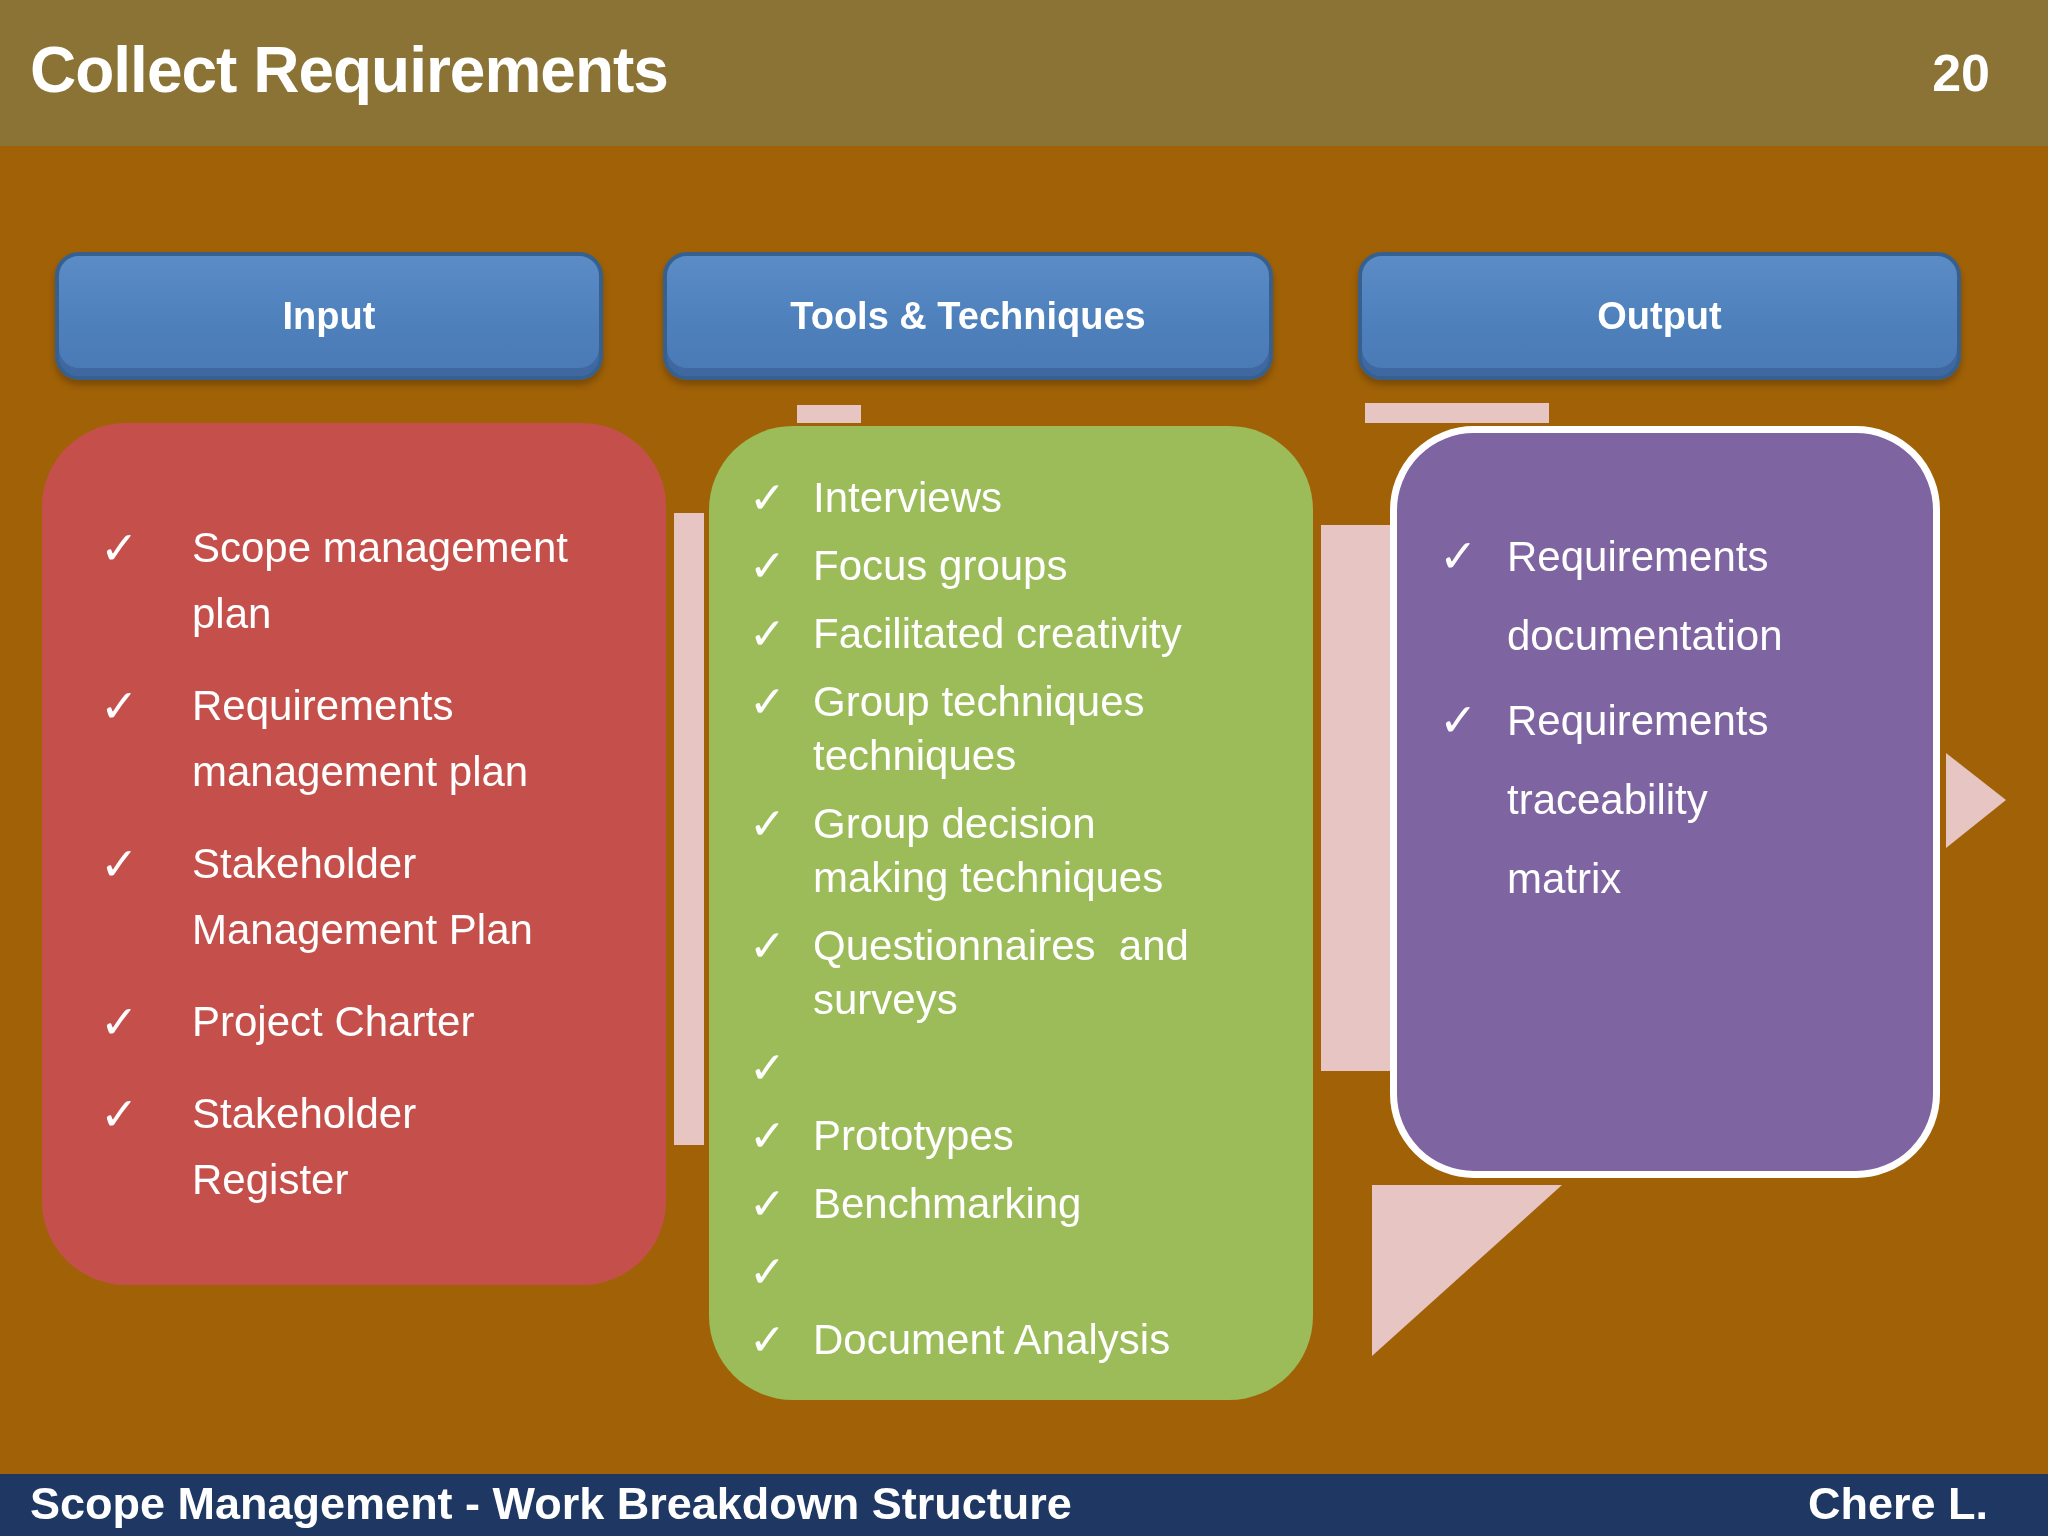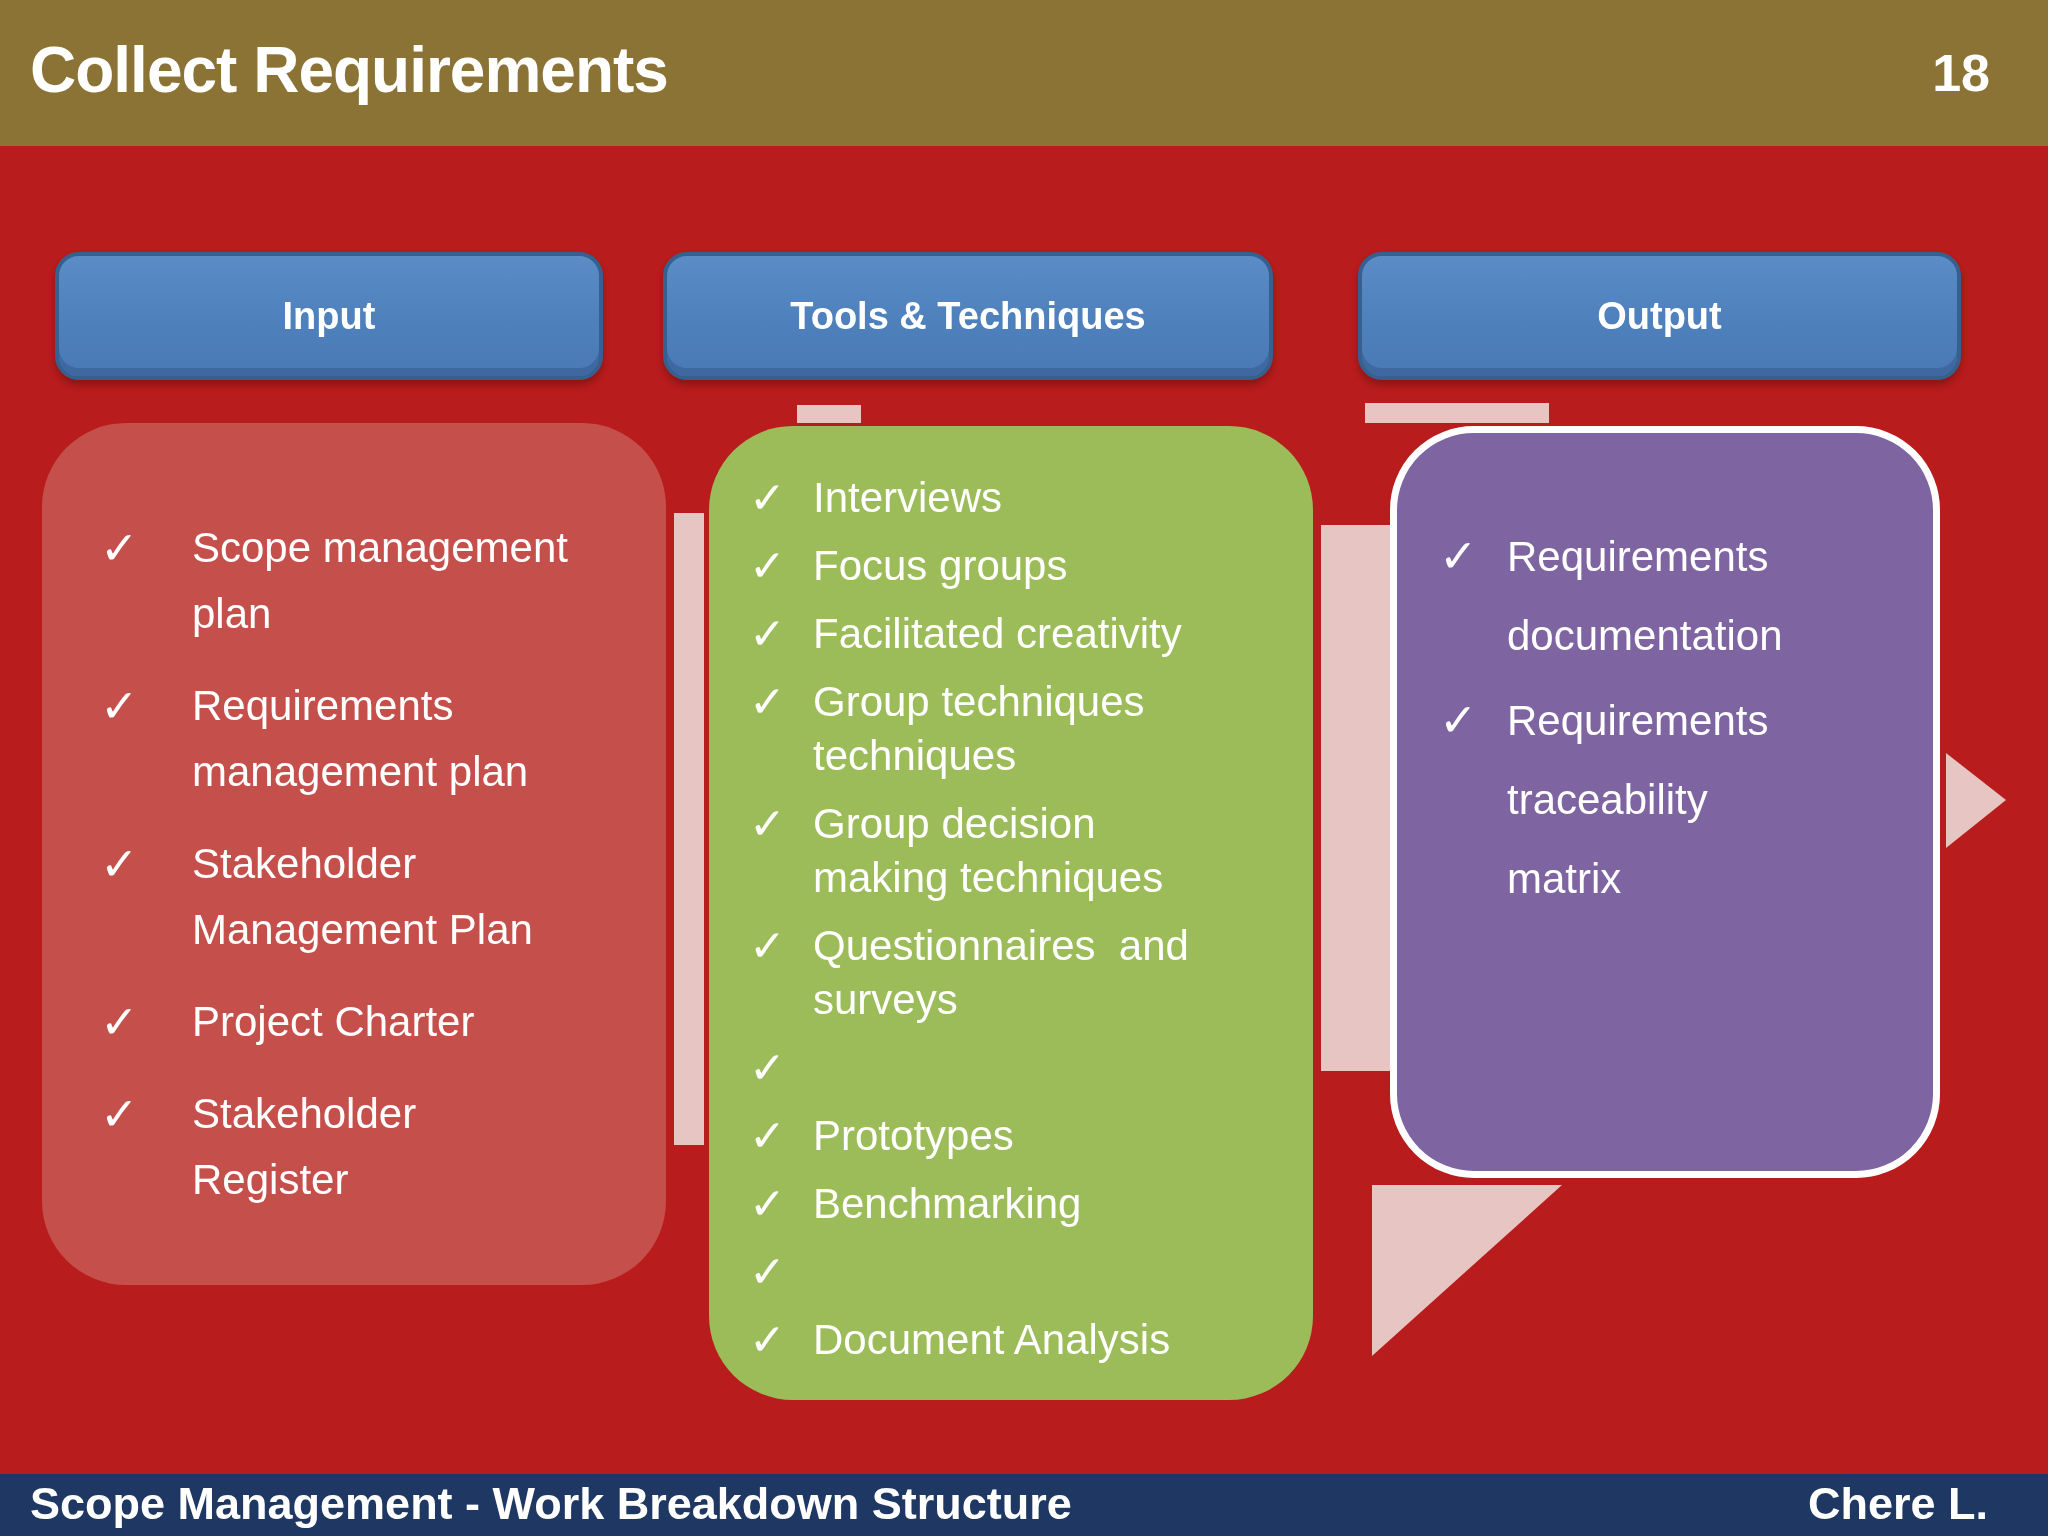--- a/index.html
+++ b/index.html
@@ -1,18 +1,18 @@
 <!DOCTYPE html>
 <html style="--title_bar_bg: #8B7336; --header_box_fill: #4E80BC; --header_box_border: #36608F; --input_box: #C5504B; --tools_box: #9CBB59; --output_box: #7F64A2; --arrow_pink: #E6C5C3; --footer_bg: #1E3863; --text_light: #FFFFFF;"><head>
 <meta charset="utf-8">
 <style>
   html,body{margin:0;padding:0;background:#ffffff;}
   .slide{
     position:relative;width:2048px;height:1536px;overflow:hidden;
-    background:#b91c1c;font-family:"Liberation Sans",sans-serif;
+    background:#a16207;font-family:"Liberation Sans",sans-serif;
     -webkit-font-smoothing:antialiased;
   }
   
   .title-bar{position:absolute;left:0;top:0;width:2048px;height:146px;background:var(--title_bar_bg);}
   .slide-title{
     position:absolute;left:30px;top:50%;transform:translateY(-54%);
     color:var(--text_light);font-size:64px;font-weight:bold;letter-spacing:-1px;margin:0;
   }
   .page-number{
     position:absolute;right:58px;top:50%;transform:translateY(-50%);
@@ -68,21 +68,21 @@
   .footer-left{position:absolute;left:30px;top:50%;transform:translateY(-52%);}
   .footer-right{position:absolute;right:60px;top:50%;transform:translateY(-52%);}
 </style>
 </head>
 <body>
 
 <div class="slide">
 
   <div class="title-bar">
     <h1 class="slide-title">Collect Requirements</h1>
-    <div class="page-number">18</div>
+    <div class="page-number">20</div>
   </div>
 
   <svg class="shapes" viewBox="0 0 2048 1536" xmlns="http://www.w3.org/2000/svg">
     <rect x="674" y="513" width="30" height="632" fill="var(--arrow_pink)"></rect>
     <rect x="1321" y="525" width="70" height="546" fill="var(--arrow_pink)"></rect>
     <rect x="797" y="405" width="64" height="18" fill="var(--arrow_pink)"></rect>
     <rect x="1365" y="403" width="184" height="20" fill="var(--arrow_pink)"></rect>
     <polygon points="1946,753 2006,800 1946,848" fill="var(--arrow_pink)"></polygon>
     <polygon points="1372,1185 1562,1185 1372,1356" fill="var(--arrow_pink)"></polygon>
   </svg>

